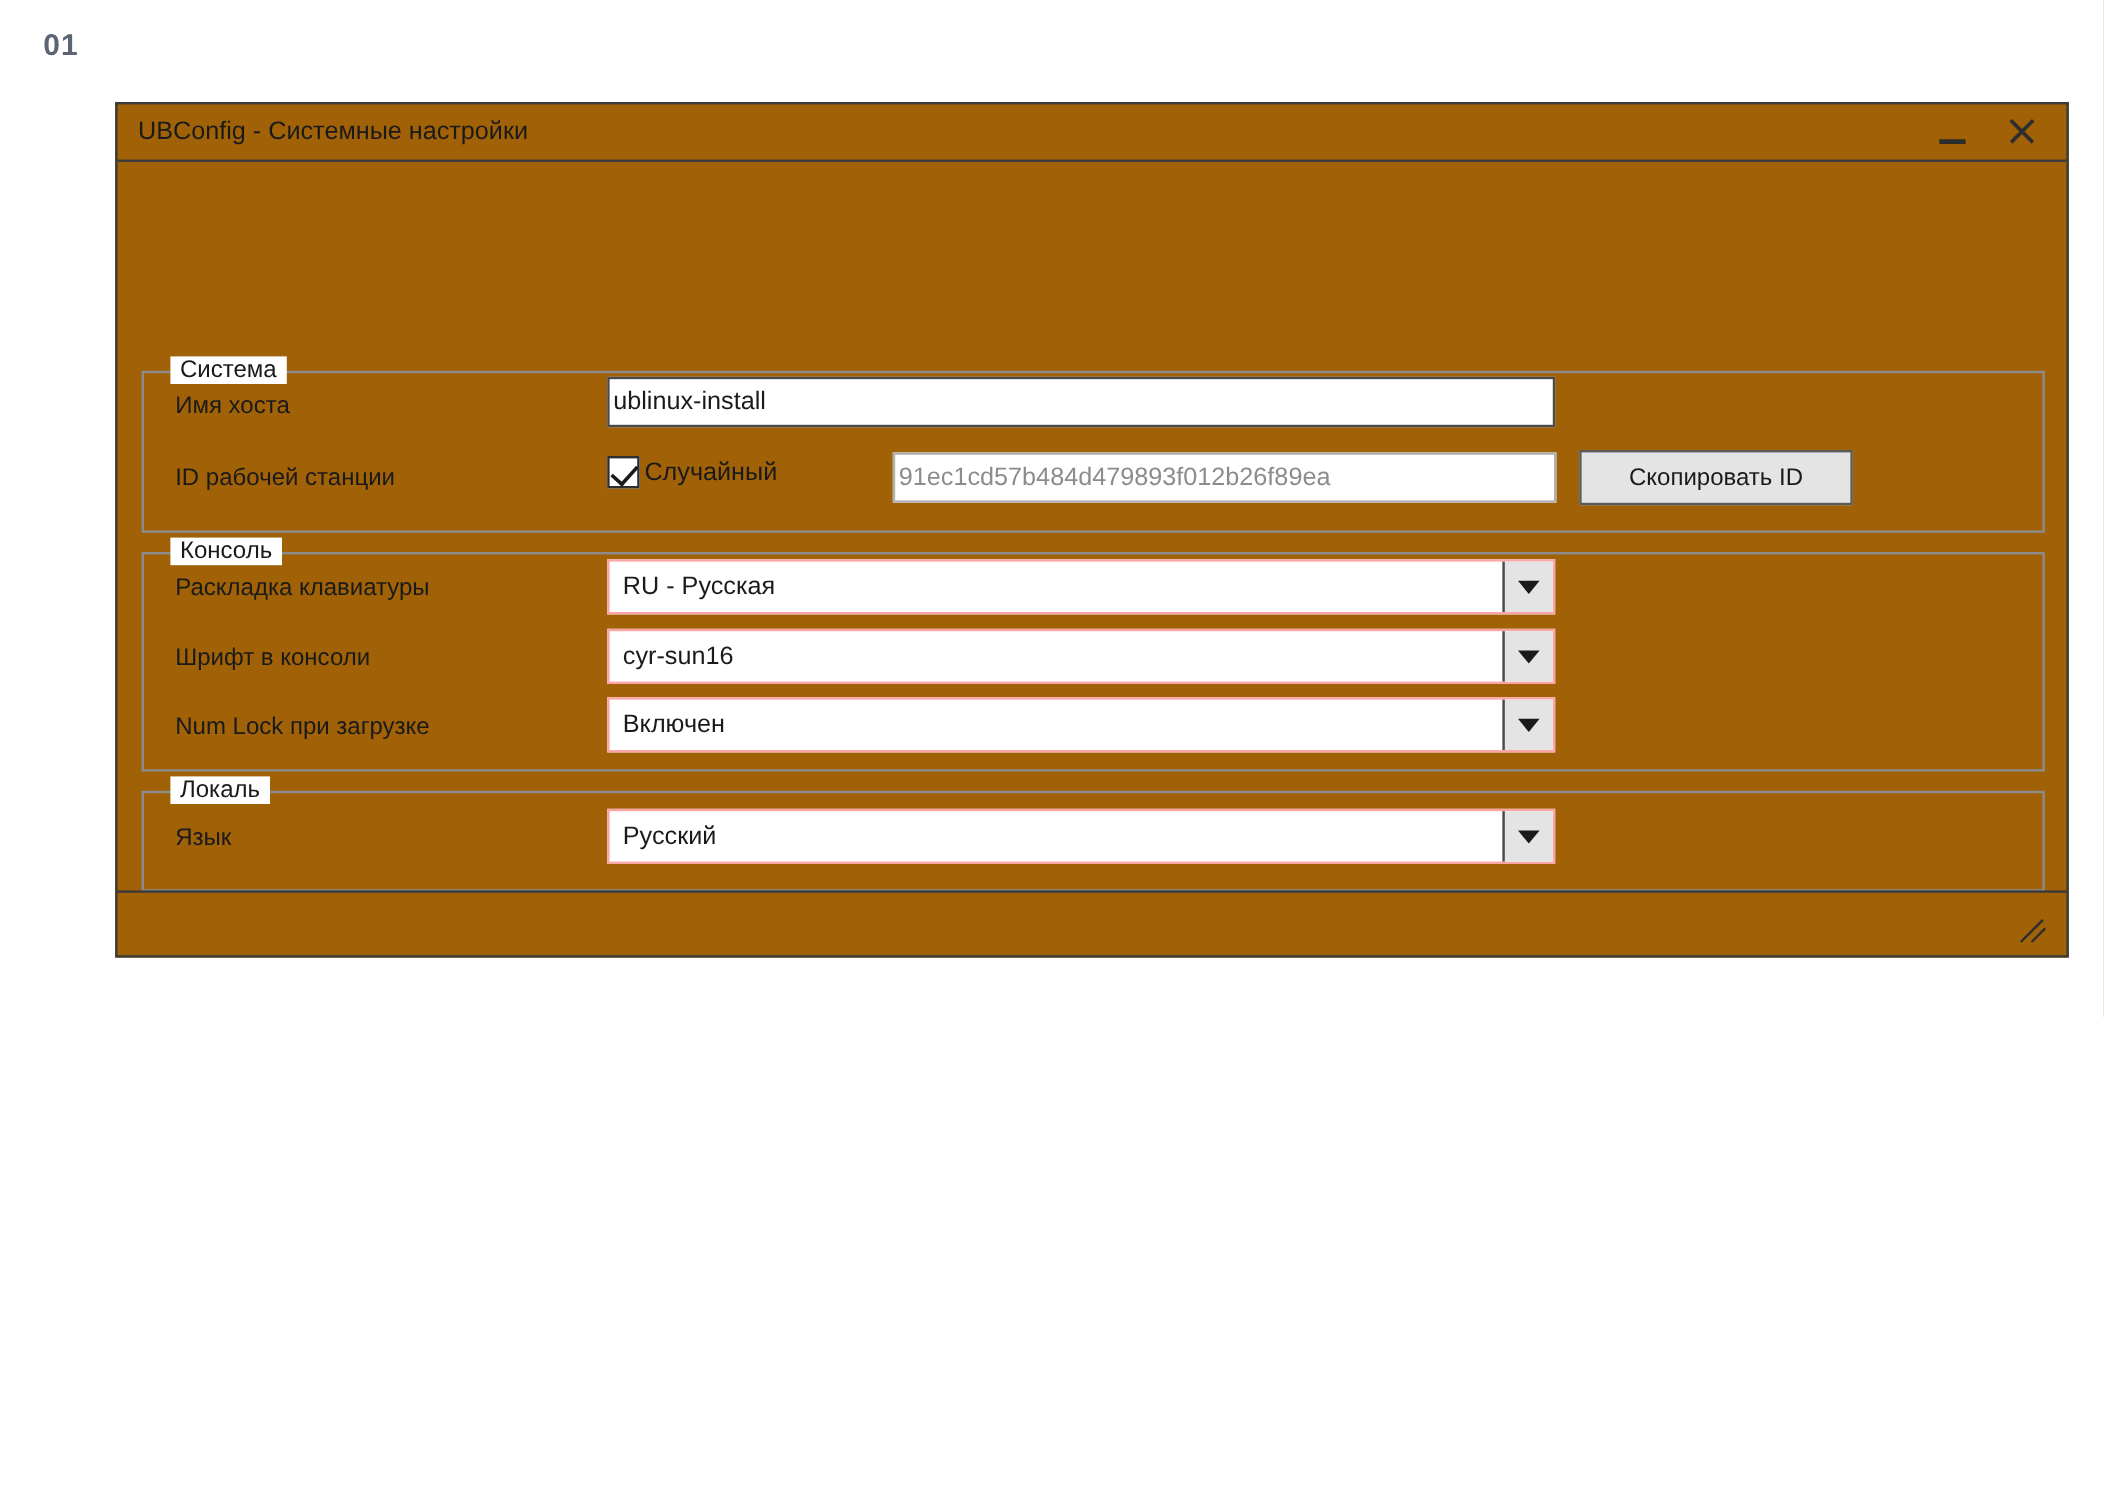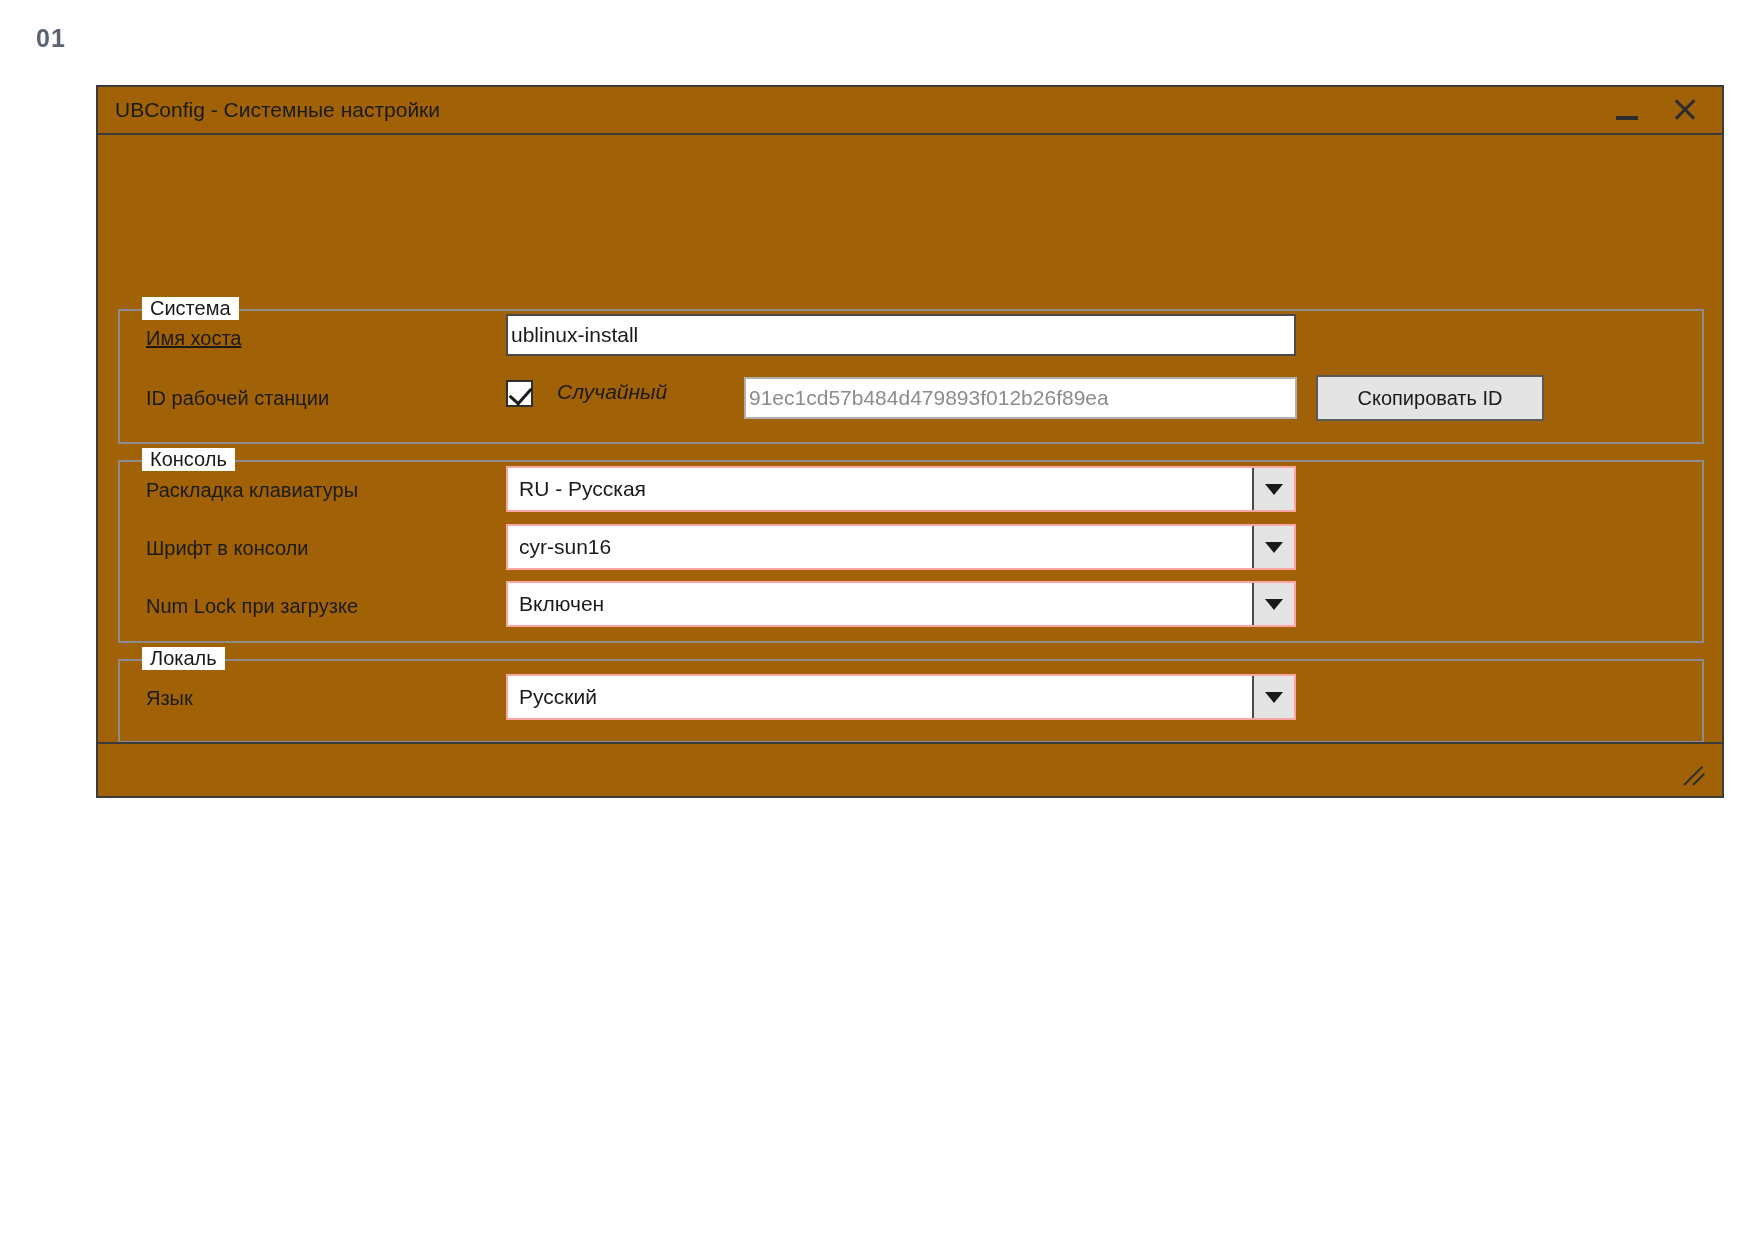--- a/index.html
+++ b/index.html
@@ -146,22 +146,22 @@
     overflow: hidden;
   }
   .textbox.readonly {
     border-color: #b0b0b0;
     color: #8c8c8c;
   }
 
   .checkbox-wrap {
     position: absolute;
     display: flex;
-    gap: 24px;
-    font-style: italic;
+    align-items: center;
+    gap: 4px;
   }
   .checkbox {
     width: 27px;
     height: 27px;
     border: 2px solid #2f2f2f;
     box-sizing: border-box;
     position: relative;
     background: #fff;
   }
   .checkbox.checked::after {
@@ -266,21 +266,21 @@
     <div class="title-buttons">
       <div class="btn-min"></div>
       <div class="btn-close"></div>
     </div>
   </div>
 
 
   <div class="group" style="left:20px; top:222px; width:1586px; height:135px;">
     <div class="group-title">Система</div>
   </div>
-  <div class="row-label" style="left:48px; top:240px;text-decoration:underline;">Имя хоста</div>
+  <div class="row-label" style="left:48px; top:240px;">Имя хоста</div>
   <div class="textbox" style="left:408px; top:227px; width:790px; height:42px;">ublinux-install</div>
 
   <div class="row-label" style="left:48px; top:300px;">ID рабочей станции</div>
   <div class="checkbox-wrap" style="left:408px; top:293px;">
     <div class="checkbox checked"></div>
     <div class="checkbox-label">Случайный</div>
   </div>
   <div class="textbox readonly" style="left:646px; top:290px; width:553px; height:42px;text-align:center;">91ec1cd57b484d479893f012b26f89ea</div>
   <div class="button" style="left:1218px; top:288px; width:228px; height:46px;">Скопировать ID</div>
 

